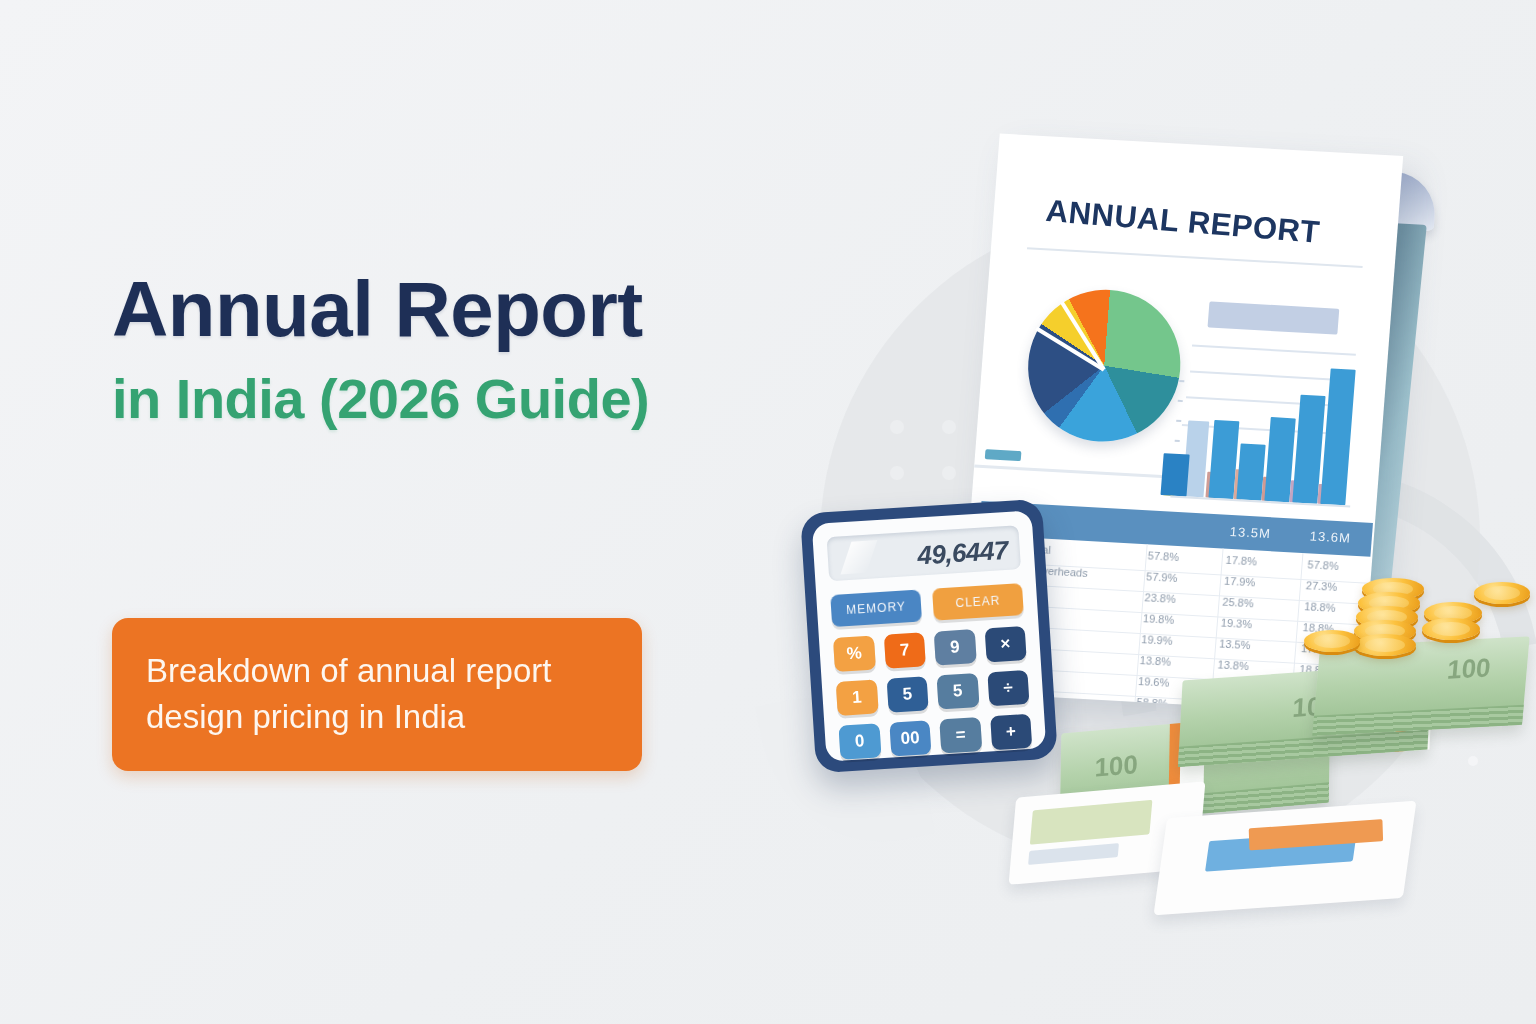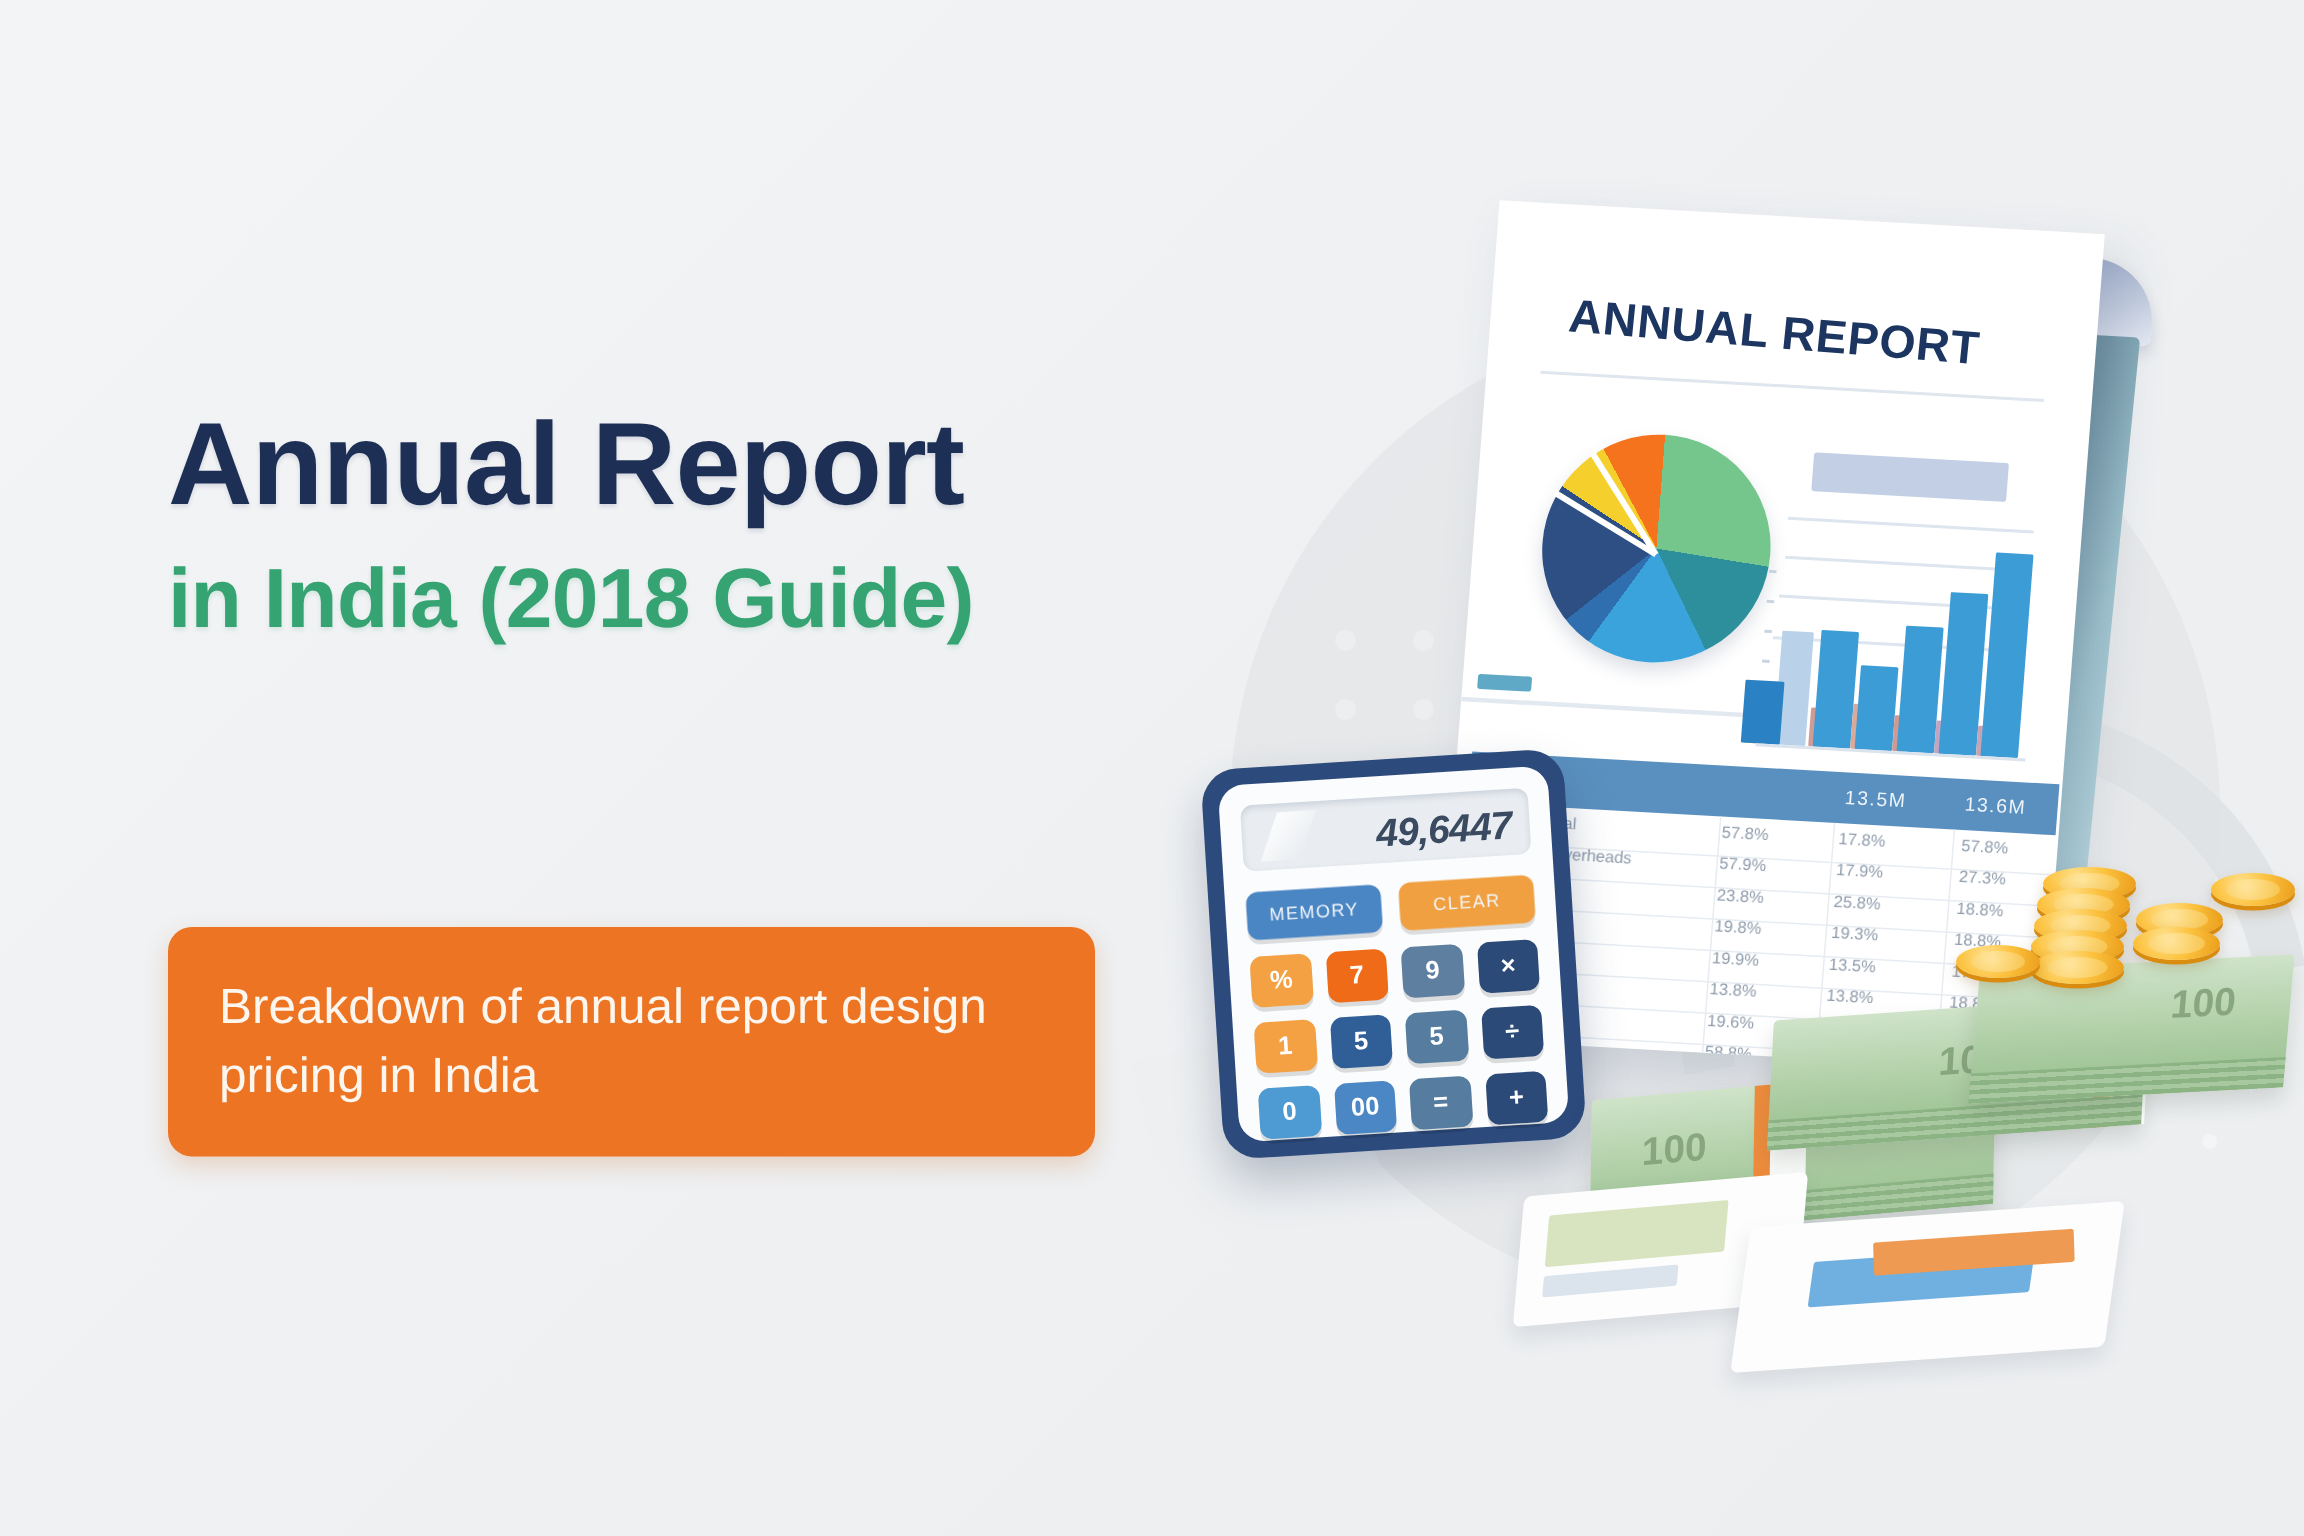--- a/index.html
+++ b/index.html
@@ -51,21 +51,21 @@
     text-shadow:0 2px 3px rgba(30,47,86,.13);
   }
   .subtitle{
     margin-top:18px;
     font-size:56px; font-weight:700; line-height:1.08;
     color:#35a372; letter-spacing:-.5px;
     text-shadow:0 2px 3px rgba(53,163,114,.15);
   }
   .badge{
     position:absolute; left:112px; top:618px;
-    width:618px; min-height:140px;
+    width:530px; min-height:140px;
     background:#ec7423;
     border-radius:16px;
     padding:30px 34px 32px 34px;
     box-shadow:0 6px 16px rgba(200,95,20,.22);
   }
   .badge p{
     color:#fdf6ef; font-size:33px; font-weight:400; line-height:1.38;
   }
 
   
@@ -246,21 +246,21 @@
   <div class="spark s2"></div>
   <div class="spark s3"></div>
   <svg class="star" viewBox="0 0 24 24">
     <path d="M12 0 L13.6 10.4 L24 12 L13.6 13.6 L12 24 L10.4 13.6 L0 12 L10.4 10.4 Z" fill="#f5f6f8"></path>
   </svg>
 
   <div class="copy">
     <h1 class="title">
       <span>Annual Report</span><br>
     </h1>
-    <h2 class="subtitle">in India (2018 Guide)</h2>
+    <h2 class="subtitle">in India (2026 Guide)</h2>
   </div>
 
   <div class="badge">
     <p>Breakdown of annual report design pricing in India</p>
   </div>
 
   <div id="illus">
 
     <div class="curl"></div>
     <div class="spine"></div>

